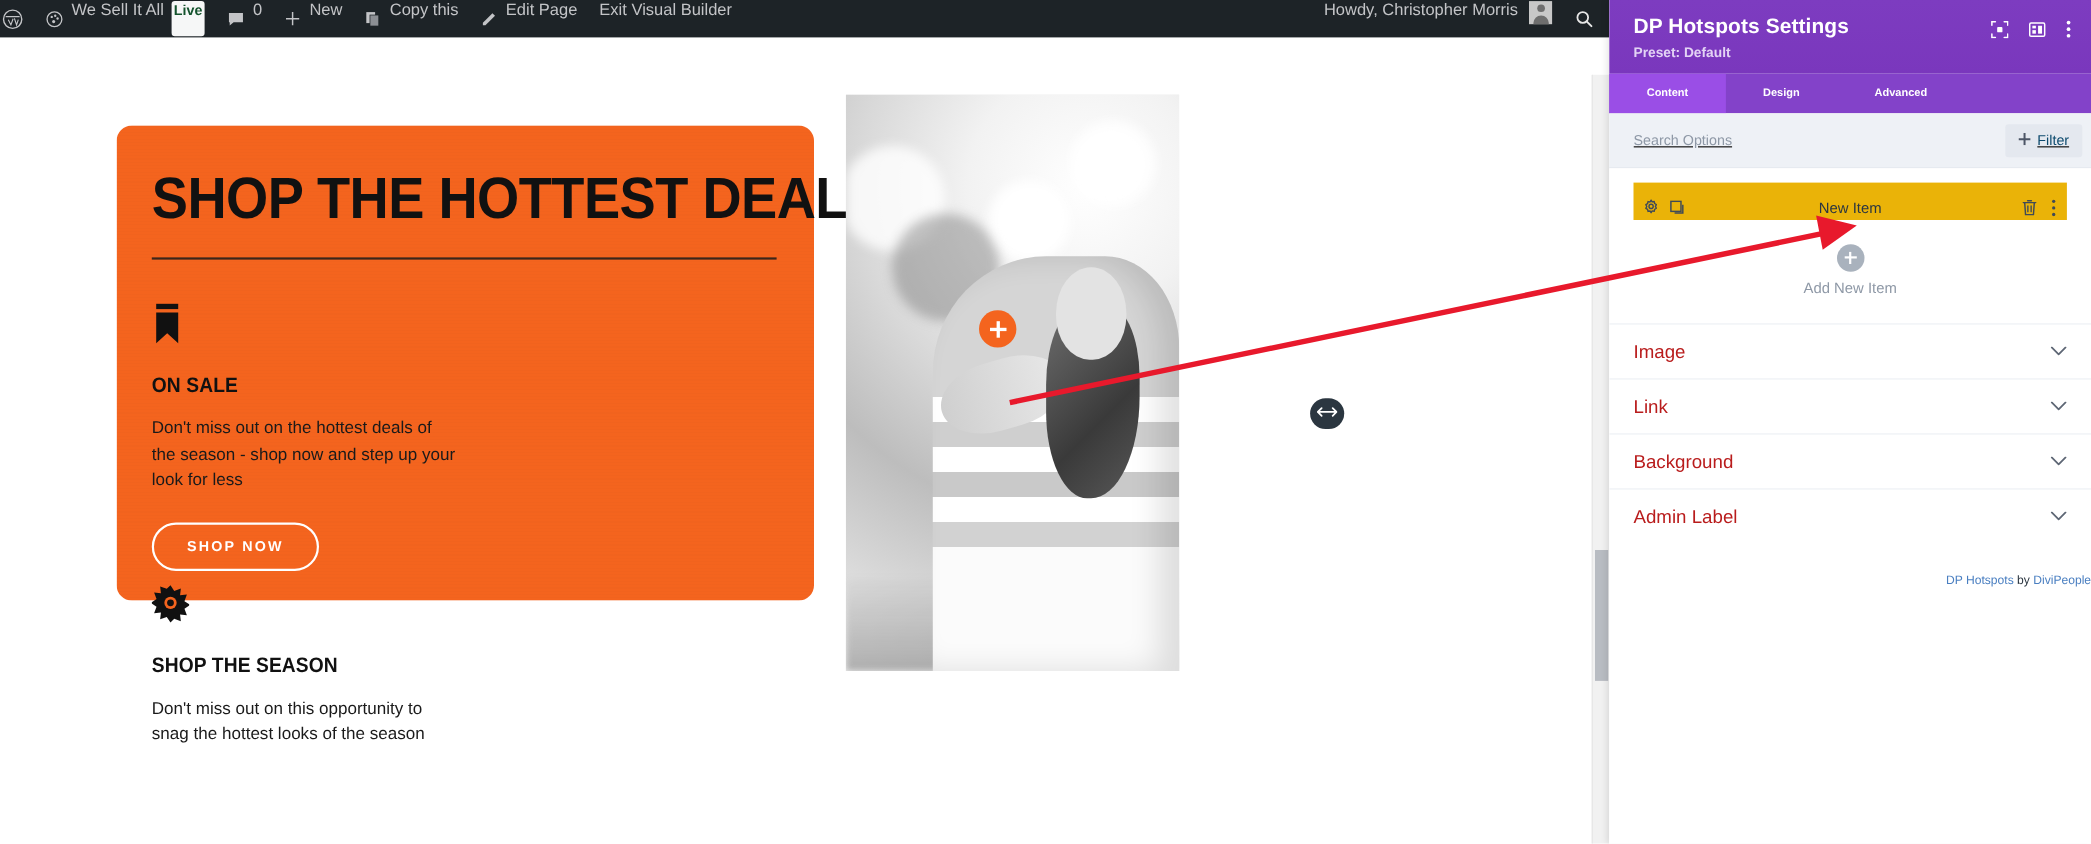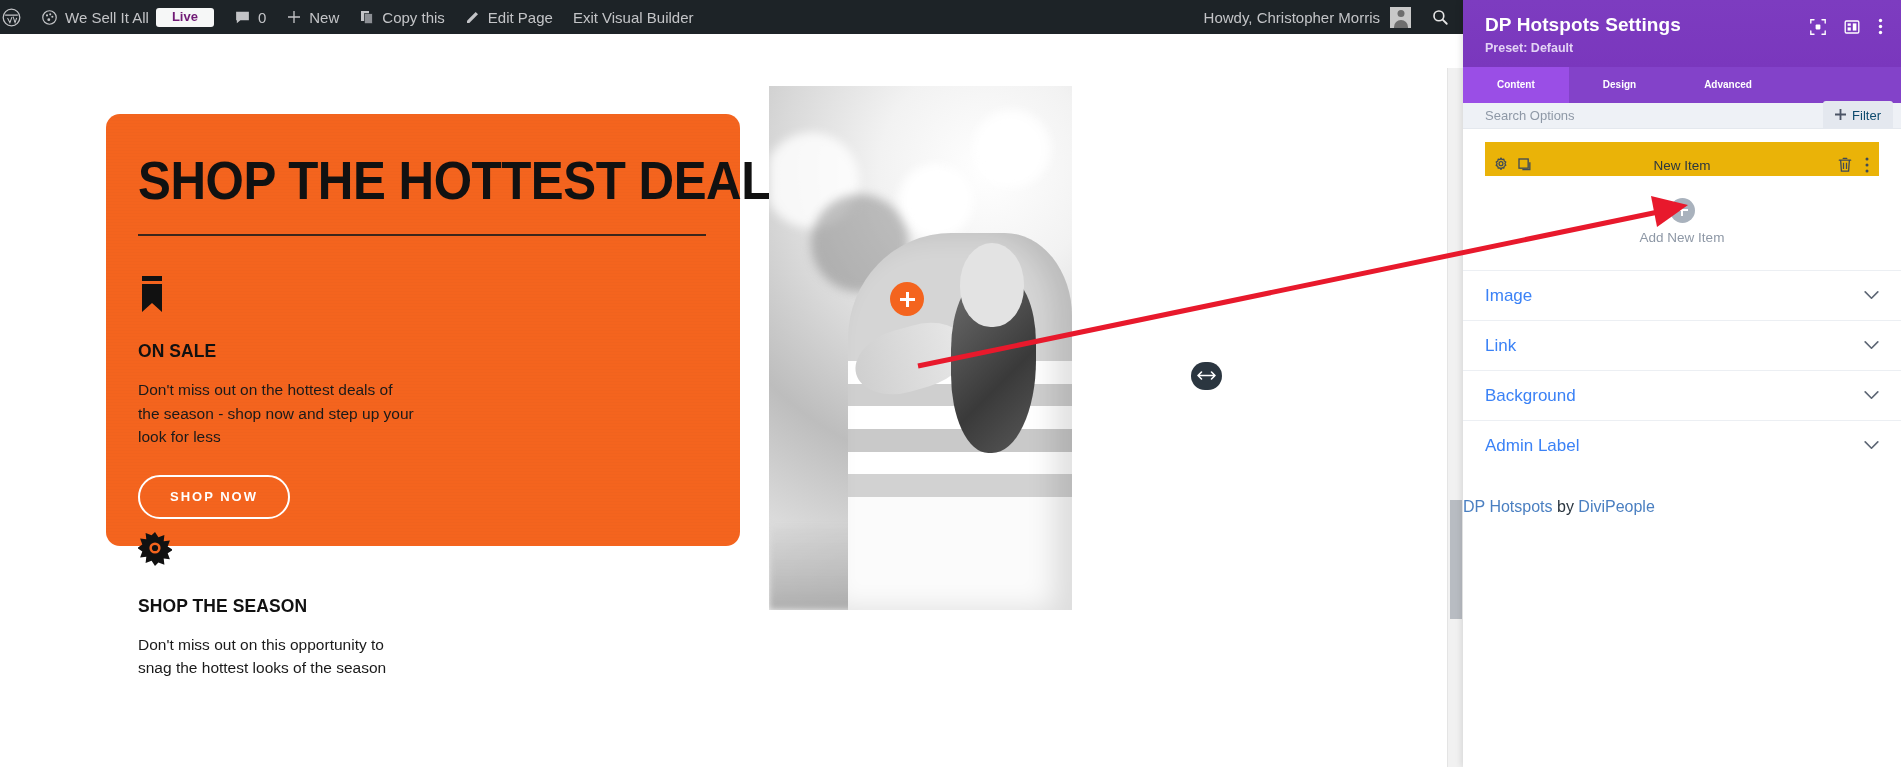--- a/index.html
+++ b/index.html
@@ -12,30 +12,30 @@
   #root { position: relative; width: 1901px; height: 767px; overflow: hidden; }
 
   
   #adminbar {
     position: absolute; left: 0; top: 0; width: 1463px; height: 34px;
     background: #1d2327; color: #c3c4c7;
     display: flex; align-items: center;
     font-size: 15px; z-index: 30;
   }
   .ab-item {
-    display: flex; align-items: center; gap: 7px;
+    display: flex; gap: 7px;
     height: 32px; padding: 0 10px; color: #c3c4c7; white-space: nowrap;
   }
   .ab-left { display:flex; align-items:center; padding-left: 0px; margin-left: -8px;}
   .ab-right { margin-left: auto; display: flex; align-items: center; padding-right: 4px;}
   .ab-icon { display: inline-flex; align-items: center; justify-content: center; }
   .ab-icon svg { display: block; }
   .live-badge {
-    background: #f6f7f7; color: #701a75; border-radius: 3px;
-    font-size: 13px; font-weight: 600; padding: 1px 16px 2px; line-height: 16px;
+    background: #f6f7f7; color: #14532d; border-radius: 3px;
+    font-size: 13px; font-weight: 600; padding: 1px 2px 2px; line-height: 16px;
   }
   .ab-count { font-size: 15px; }
   .avatar-box {
     width: 21px; height: 21px; background: #c8c8c8;
     display:inline-block; position: relative; overflow:hidden; margin-left: 3px;
   }
   .avatar-box::before {
     content:""; position:absolute; left:50%; top:3px; transform:translateX(-50%);
     width:7px; height:7px; border-radius:50%; background:#6e6e6e;
   }
@@ -185,22 +185,22 @@
   .hdr-icon { cursor:pointer; display:inline-flex; }
 
   #panel-tabs { display: flex; background: #8342c9; height: 36px; }
   .panel-tab {
     flex: 0 0 auto; padding: 0 34px; height: 36px; line-height: 36px;
     color: #fff; font-size: 10px; font-weight: 700; cursor: pointer;
   }
   .panel-tab.active { background: #9a4ee6; }
 
   #panel-search-row {
-    display:flex; align-items:center; height: 26px;
-    background: #eef1f6; border-bottom: 1px solid #e4e8ee; padding: 0 4px 0 22px;
+    display:flex; align-items:center; height: 50px;
+    background: #eef1f6; border-bottom: 1px solid #e4e8ee; padding: 0 4px 0 22px; text-decoration: underline;
   }
   #search-input {
     flex: 1; border: none; outline: none; background: transparent;
     font-size: 13px; color: #6e7785; font-family: inherit;
   }
   #search-input::placeholder { color: #8e98a6; }
   #filter-btn {
     display:flex; align-items:center; gap:6px; height: 30px; padding: 0 12px;
     background: #e4e8ef; color: #0c4a6e; font-size: 13px; border-radius: 3px;
     cursor:pointer; margin-right: 4px;
@@ -234,25 +234,25 @@
   #add-plus::before { width: 11px; height: 2px; }
   #add-plus::after  { width: 2px; height: 11px; }
   #add-label { margin-top: 7px; font-size: 13.5px; color: #8e98a6; }
 
   #toggles { margin-top: 18px; }
   .toggle-row {
     display:flex; align-items:center; height: 50px;
     padding: 0 22px; border-top: 1px solid #eceff3; cursor:pointer;
   }
   .toggle-row:first-child { border-top: 1px solid #eceff3; }
-  .toggle-label { font-size: 17px; color: #3b82f6; }
+  .toggle-label { font-size: 17px; color: #b91c1c; }
   .toggle-caret { margin-left:auto; color:#5d6674; display:inline-flex; }
 
   #panel-credit {
-    text-align:left; font-size: 16px; color: #2b3640; padding: 28px 0 0 0;
+    text-align:right; font-size: 11px; color: #2b3640; padding: 28px 0 0 0;
   }
   #panel-credit a { color: #4a7fc1; text-decoration: none; cursor:pointer; }
 
   
   #annot { position:absolute; inset:0; pointer-events:none; z-index: 60; }
   .badge {
     position:absolute; width: 38px; height: 38px; border-radius:50%;
     background:#e8192c; color:#fff; font-size: 19px; font-weight:700;
     display:flex; align-items:center; justify-content:center;
     box-shadow: 0 1px 3px rgba(0,0,0,.25);

